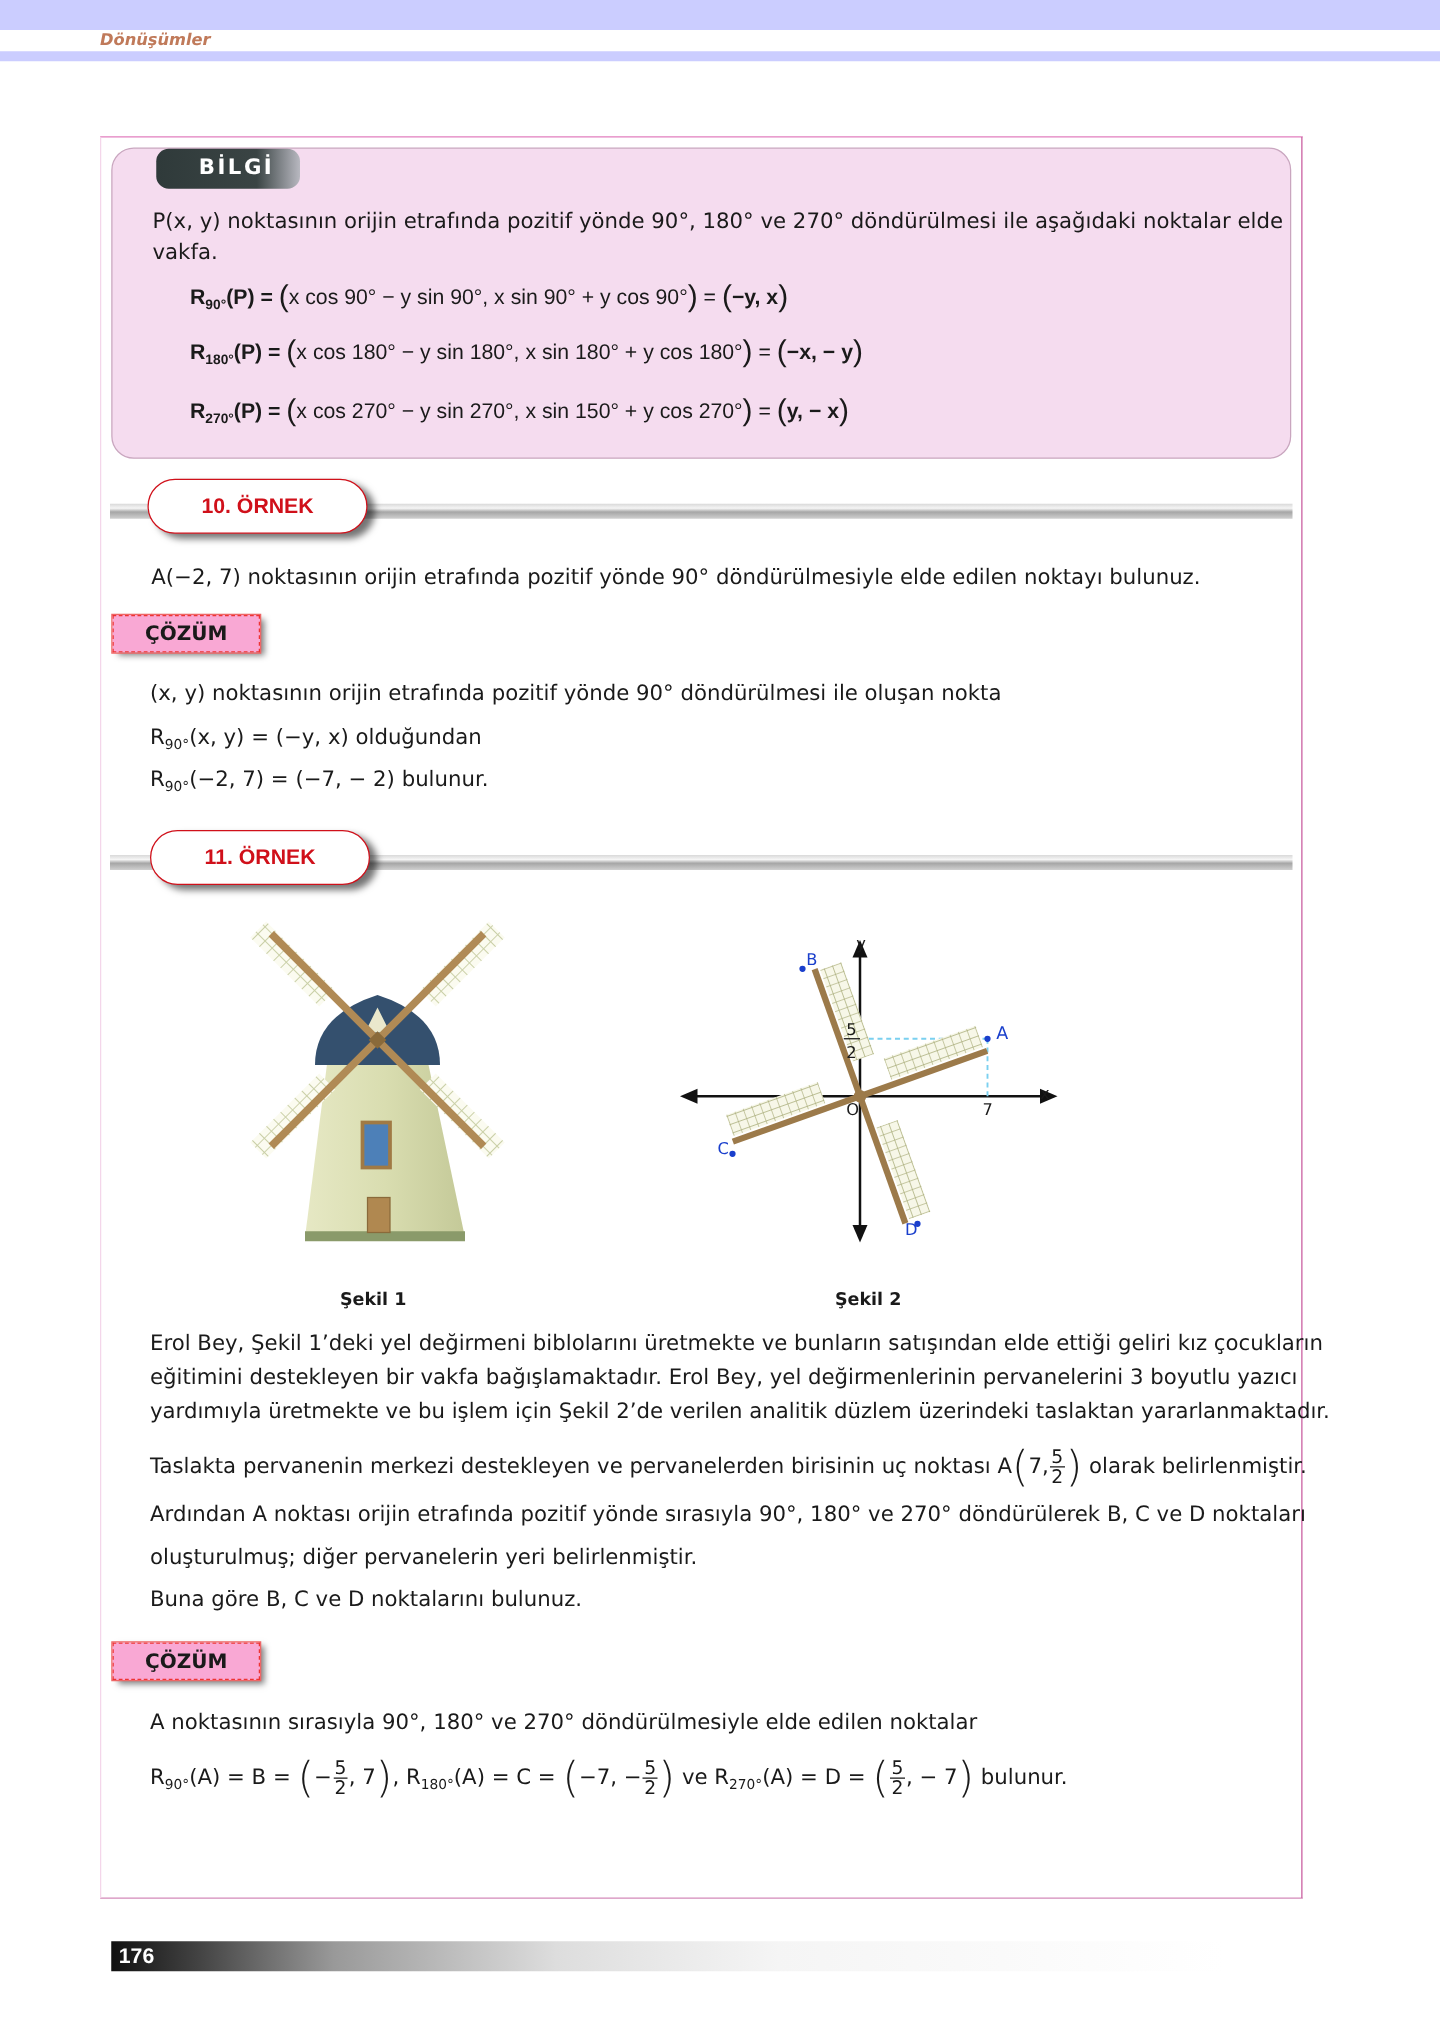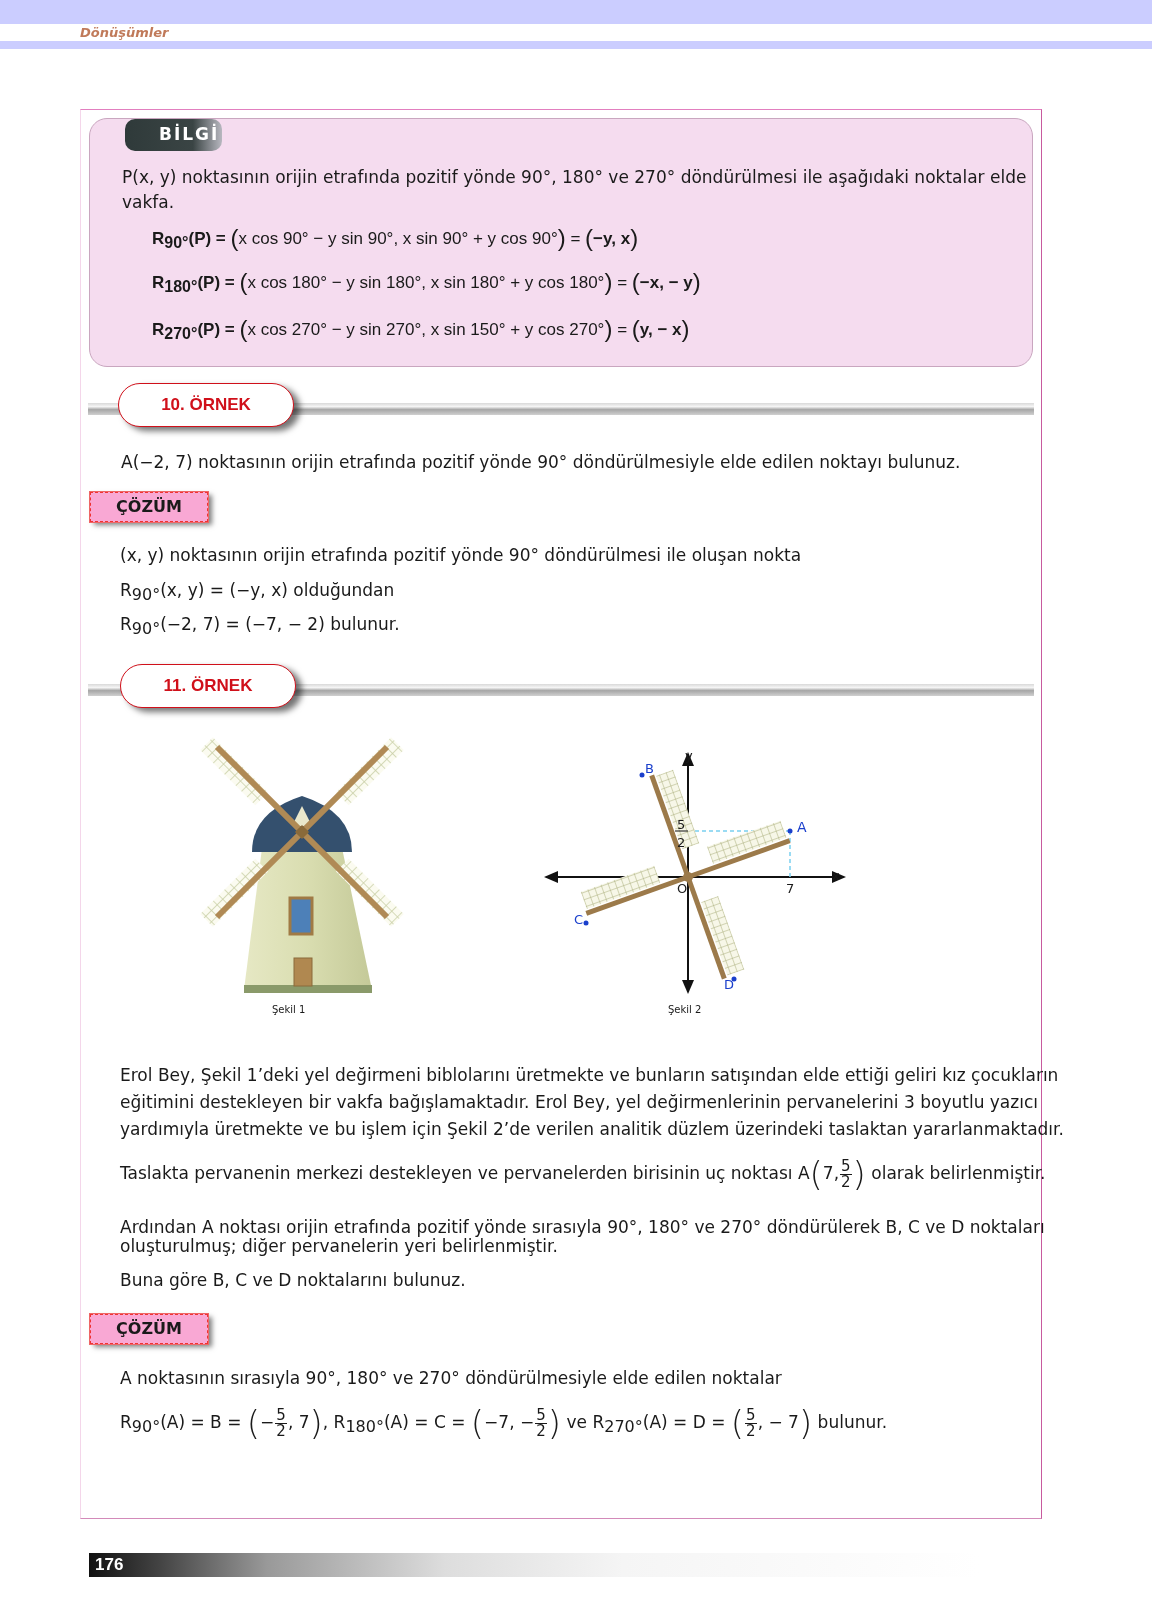--- a/index.html
+++ b/index.html
@@ -12,45 +12,45 @@
   .band-thin { left: 0; top: 41px; width: 1152px; height: 8px; background: #cbcdff; }
   .chapter { left: 80px; top: 25px; font-size: 13px; font-style: italic; font-weight: bold; color: #c07a5a; }
 
   
   .frame { left: 80px; top: 109px; width: 962px; height: 1410px;
     border: 1.5px solid #f4d6ea; border-right-color: #c85a9e; border-bottom-color: #d38ab9; border-top-color: #e27fbf; }
 
   
   .info { left: 89px; top: 118px; width: 944px; height: 249px; background: #f5dcef;
     border: 1px solid #c9a6bf; border-radius: 18px; }
-  .info-tag { left: 125px; top: 119px; width: 97px; height: 32px; border-radius: 10px;
+  .info-tag { left: 125px; top: 119px; width: 115px; height: 32px; border-radius: 10px;
     background: linear-gradient(90deg, #2f3a3a 0%, #3a4444 70%, #b8b8c0 100%);
     color: #fff; font-weight: bold; font-size: 17px; letter-spacing: 2px; padding: 5px 0 0 34px; }
   .p { font-size: 17px; line-height: 24px; white-space: nowrap; }
   .formula { font-family: "Liberation Sans", sans-serif; font-size: 17px; white-space: nowrap; }
   .formula b { font-weight: bold; }
-  .sub { font-size: 16px; vertical-align: -4px; }
+  .sub { font-size: 11px; vertical-align: -4px; }
   .big { font-size: 24px; vertical-align: -2px; font-weight: normal; }
 
   
   .rule { height: 12px; background: linear-gradient(180deg,#d9d9d9 0%,#f5f5f5 30%,#a6a6a6 55%,#d0d0d0 100%); }
   .pill { width: 176px; height: 44px; border: 1.5px solid #d0101a; border-radius: 22px; background: #fff;
     box-shadow: 6px 4px 6px rgba(0,0,0,0.55); color: #d0101a; font-weight: bold; font-size: 17px;
     text-align: center; line-height: 41px; font-family: "Liberation Sans", sans-serif; }
 
   
   .cozum { width: 118px; height: 30px; border: 1.5px dashed #e33; outline: 1px solid #e66; background: #f9a8d4;
     box-shadow: 4px 3px 5px rgba(0,0,0,0.5); font-weight: bold; font-size: 16px; text-align: center; line-height: 28px; }
 
   .frac { display: inline-block; vertical-align: middle; text-align: center; font-size: 15px; line-height: 15px; margin: 0 1px; }
   .frac .num { display: block; border-bottom: 1px solid #1a1a1a; padding: 0 1px; }
   .frac .den { display: block; }
   .paren { font-size: 34px; vertical-align: middle; font-weight: 200; line-height: 20px; }
 
-  .caption { font-size: 10px; font-weight: normal; }
+  .caption { font-size: 14px; font-weight: bold; margin-top: 28px; }
 
   .pagebar { left: 89px; top: 1553px; width: 890px; height: 24px;
     background: linear-gradient(90deg, #111 0%, #444 8%, #999 20%, #ddd 40%, #f5f5f5 60%, #fff 100%); }
   .pagenum { left: 95px; top: 1555px; color: #fff; font-weight: bold; font-size: 17px; font-family: Liberation Sans, sans-serif; }
 </style>
 </head>
 <body>
 
 <div class="abs band-top"></div>
 <div class="abs chapter">Dönüşümler</div>
@@ -191,21 +191,21 @@
 <div class="abs" style="left:724px; top:977px; font-size:13px; color:#1a3fcc;">D</div>
 <div class="abs caption" style="left:668px; top:1004px;">Şekil 2</div>
 
 <div class="abs p" style="left:120px; top:1063px;">Erol Bey, Şekil 1’deki yel değirmeni biblolarını üretmekte ve bunların satışından elde ettiği geliri kız çocukların</div>
 <div class="abs p" style="left:120px; top:1090px;">eğitimini destekleyen bir vakfa bağışlamaktadır. Erol Bey, yel değirmenlerinin pervanelerini 3 boyutlu yazıcı</div>
 <div class="abs p" style="left:120px; top:1117px;">yardımıyla üretmekte ve bu işlem için Şekil 2’de verilen analitik düzlem üzerindeki taslaktan yararlanmaktadır.</div>
 
 <div class="abs p" style="left:120px; top:1158px; line-height:30px;">
   <span>Taslakta pervanenin merkezi destekleyen ve pervanelerden birisinin uç noktası A</span><span class="paren">(</span><span>7,</span><span class="frac"><span class="num">5</span><span class="den">2</span></span><span class="paren">)</span> <span>olarak belirlenmiştir.</span>
 </div>
-<div class="abs p" style="left:120px; top:1200px;margin-top:15px;">Ardından A noktası orijin etrafında pozitif yönde sırasıyla 90°, 180° ve 270°  döndürülerek B, C ve D noktaları</div>
+<div class="abs p" style="left:120px; top:1200px;">Ardından A noktası orijin etrafında pozitif yönde sırasıyla 90°, 180° ve 270°  döndürülerek B, C ve D noktaları</div>
 <div class="abs p" style="left:120px; top:1234px;">oluşturulmuş; diğer pervanelerin yeri belirlenmiştir.</div>
 <div class="abs p" style="left:120px; top:1268px;">Buna göre B, C ve D noktalarını bulunuz.</div>
 
 <div class="abs cozum" style="left:90px; top:1314px;">ÇÖZÜM</div>
 <div class="abs p" style="left:120px; top:1366px;">A noktasının sırasıyla  90°, 180° ve 270° döndürülmesiyle elde edilen noktalar</div>
 
 <div class="abs p" style="left:120px; top:1404px; line-height:36px;">
   <span>R<span class="sub">90°</span><span>(A) = B = </span><span class="paren">(</span><span>−</span><span class="frac"><span class="num">5</span><span class="den">2</span></span><span>, 7</span><span class="paren">)</span><span>,</span></span>
   <span>R<span class="sub">180°</span><span>(A) = C = </span><span class="paren">(</span><span>−7, −</span><span class="frac"><span class="num">5</span><span class="den">2</span></span><span class="paren">)</span><span>  ve</span></span>
   <span>R<span class="sub">270°</span><span>(A) = D = </span><span class="paren">(</span><span class="frac"><span class="num">5</span><span class="den">2</span></span><span>, − 7</span><span class="paren">)</span><span>  bulunur.</span></span>

